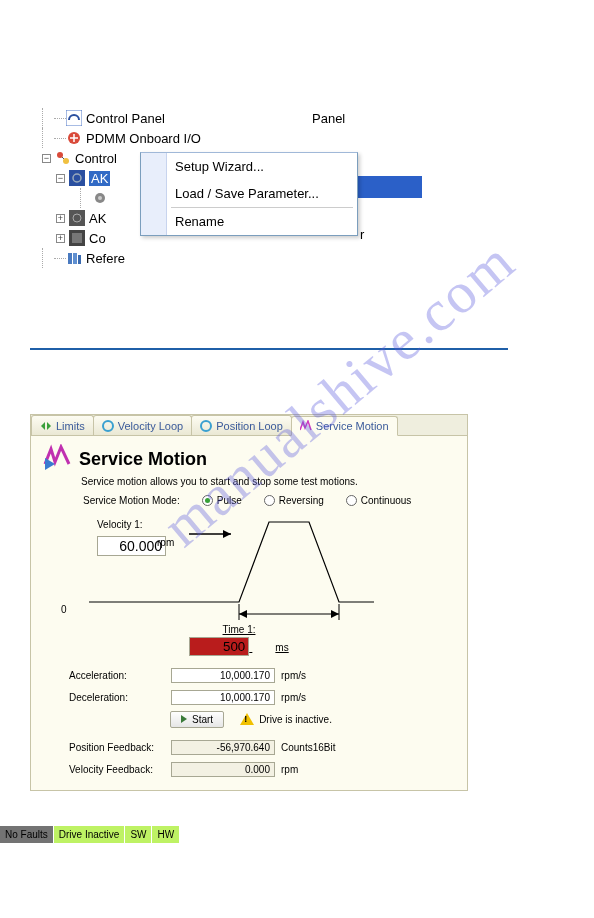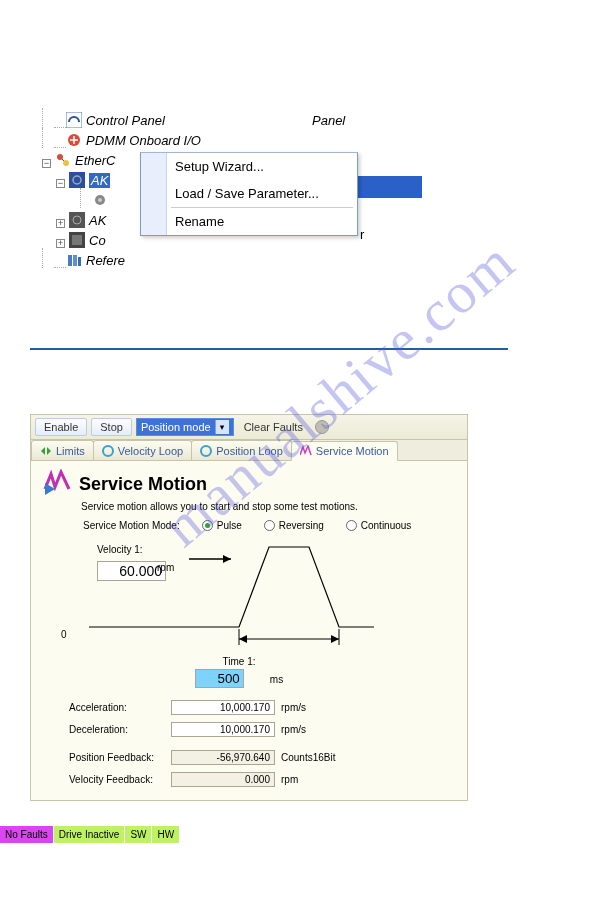--- a/index.html
+++ b/index.html
@@ -3,21 +3,21 @@
 <meta charset="utf-8">
 <style>
   * { box-sizing: border-box; margin: 0; padding: 0; }
   body { width: 594px; height: 918px; background: #fff; font-family: Tahoma, Arial, sans-serif; font-size: 11px; color: #000; position: relative; }
 
   
   .watermark { position: absolute; top: 360px; left: 120px; font-size: 58px; color: rgba(88,88,220,0.35); transform: rotate(-40deg); pointer-events: none; letter-spacing: 2px; z-index: 100; font-family: Georgia, serif; }
 
   
   .tree-panel { position: absolute; top: 108px; left: 42px; width: 425px; font-size: 13px; }
-  .tree-row { display: flex; align-items: flex-end; height: 20px; position: relative; font-style: italic; }
+  .tree-row { display: flex; align-items: center; height: 20px; position: relative; }
   .tree-icon { width: 16px; height: 16px; display: inline-flex; justify-content: center; align-items: center; margin-right: 4px; }
   .plusminus { width: 9px; height: 9px; border: 1px solid #888; background: #fff; font-size: 9px; line-height: 7px; text-align: center; color: #444; margin-right: 4px; }
   .tline { width: 12px; border-top: 1px dotted #aaa; display: inline-block; }
   .tvline { width: 12px; height: 20px; border-left: 1px dotted #aaa; display: inline-block; position: relative; }
   .tree-label { white-space: nowrap; }
   .right-label { position: absolute; left: 270px; }
   .sel-blue { background: #316AC5; color: #fff; padding: 0 2px; }
 
   .ctx-menu { position: absolute; left: 140px; top: 152px; width: 218px; background: #fff; border: 1px solid #7b9ebd; border-top-color:#a0b8d8; box-shadow: 2px 2px 4px rgba(0,0,0,0.2); font-size: 13px; z-index: 50; }
   .ctx-gutter { position:absolute; left:0; top:0; bottom:0; width:26px; background:#e8eefb; border-right:1px solid #c8d4ee; }
@@ -45,39 +45,39 @@
   .sm-header { display: flex; align-items: center; gap: 6px; margin-bottom: 2px; }
   .sm-title { font-size: 18px; font-weight: bold; }
   .sm-sub { font-size: 10px; margin-left: 38px; margin-bottom: 8px; }
   .radios { display: flex; align-items: center; gap: 22px; margin-left: 40px; margin-bottom: 6px; font-size: 10px; }
   .radio { display:inline-flex; align-items:center; gap:4px; }
   .rdot { width:11px; height:11px; border-radius:50%; border:1px solid #666; display:inline-flex; justify-content:center; align-items:center; background:#fff; }
   .rdot.sel::after { content:""; width:5px; height:5px; border-radius:50%; background:#38a038; }
 
   .graph-area { margin: 4px 0 6px 26px; width: 340px; }
   .graph-svg { display:block; }
-  .time-row { text-align:center; margin-top:9px; }
+  .time-row { text-align:center; margin-top:2px;text-decoration:underline; }
   .time-row .lbl { font-size:10px; display:block; margin: 2px 0 2px 0; }
-  .time-row .inp { width: 49px; text-align:right; padding:1px 3px; border:1px solid #a7a793; background:#7dd3fc; }
+  .time-row .inp { width: 60px; text-align:right; padding:1px 3px; border:1px solid #a7a793; background:#b91c1c; }
 
   .fields { margin-left: 26px; margin-top: 8px; font-size: 10px; }
   .frow { display:flex; align-items:center; gap:6px; height: 22px; }
   .flabel { width: 96px; }
   .finput { width: 104px; text-align:right; padding:1px 4px; border:1px solid #a7a793; background:#fff; font-size: 10px; }
   .readonly { background:#f3f1e3; }
   .funit { width: 70px; }
   .start-btn { display:inline-flex; align-items:center; gap:5px; border:1px solid #a7a793; background:linear-gradient(#fefefe,#e6e6e6); padding:2px 10px; border-radius:2px; margin-left: 101px; }
   .tri { width:0; height:0; border-top:4px solid transparent; border-bottom:4px solid transparent; border-left:6px solid #3a7a3a; }
   .warn { display:inline-flex; align-items:center; gap:5px; margin-left:10px; }
   .wtri { width:0; height:0; border-left:7px solid transparent; border-right:7px solid transparent; border-bottom:12px solid #f0c000; position:relative; }
   .wtri::after { content:"!"; position:absolute; left:-3px; top:1px; font-size:9px; color:#000; font-weight:bold; }
 
   .status-bar { position: absolute; top: 826px; left: 0; width: 594px; display:flex; font-size: 10px; }
   .status-bar .stat { padding: 3px 5px; margin-right:1px; }
-  .green { background:#d946ef; color:#000; }
+  .green { background:#737373; color:#000; }
   .red { background:#bef264; color:#000; }
 
   .vlabel1 { position:absolute; left: 66px; top: 83px; font-size:10px; }
   .vinput { position:absolute; left: 66px; top: 100px; width:69px; text-align:right; padding:1px 3px; border:1px solid #a7a793; background:#fff; font-size:14px; }
   .vunit { position:absolute; left: 126px; top: 101px; font-size:10px; }
   .zero { position:absolute; left: 30px; top: 168px; font-size:10px; }
 
   .mw-icon { width:30px; height:30px; }
 </style>
 </head>
@@ -111,21 +111,21 @@
   </div>
   <div class="tree-row">
     <span class="plusminus">−</span>
     <span class="tree-icon">
         <svg width="16" height="16">
           <circle cx="5" cy="5" r="3" fill="#d94a3a"></circle>
           <circle cx="11" cy="11" r="3" fill="#f0c040"></circle>
           <path d="M7 7 L9 9" stroke="#555"></path>
         </svg>
       </span>
-    <span class="tree-label">EtherC</span>
+    <span class="tree-label">Control</span>
   </div>
   <div class="tree-row" style="padding-left:14px;">
     <span class="plusminus">−</span>
     <span class="tree-icon">
         <svg width="16" height="16">
           <rect width="16" height="16" fill="#2a4fa0"></rect>
           <circle cx="8" cy="8" r="4" fill="none" stroke="#9ab" stroke-width="1.5"></circle>
         </svg>
       </span>
     <span class="tree-label sel-blue">AK</span>
@@ -180,30 +180,20 @@
   <div class="ctx-gutter"></div>
   <div class="ctx-item">Setup Wizard...</div>
   <div class="ctx-item">Load / Save Parameter...</div>
   <div class="ctx-sep"></div>
   <div class="ctx-item">Rename</div>
 </div>
 
 <div class="divider"></div>
 
 <div class="app">
-  <div class="toolbar">
-    <span class="tb-btn">Enable</span>
-    <span class="tb-btn">Stop</span>
-    <span class="tb-select">
-      <span>Position mode</span>
-      <span class="tb-caret">▾</span>
-    </span>
-    <span class="tb-plain">Clear Faults</span>
-    <span class="gear"></span>
-  </div>
 
   <div class="tabs">
     <div class="tab">
         <span class="tabicon"><svg width="12" height="12">
             <path d="M1 6 L5 2 L5 10 Z M11 6 L7 2 L7 10 Z" fill="#3aa03a"></path>
           </svg></span>
         <span>Limits</span>
       </div>
     <div class="tab">
         <span class="tabicon"><svg width="12" height="12">
@@ -283,20 +273,30 @@
       <div class="frow">
         <span class="flabel">Acceleration:</span>
         <input class="finput" value="10,000.170" style="">
         <span class="funit">rpm/s</span>
       </div>
       <div class="frow">
         <span class="flabel">Deceleration:</span>
         <input class="finput" value="10,000.170" style="">
         <span class="funit">rpm/s</span>
       </div>
+      <div class="frow">
+        <span class="start-btn">
+            <span class="tri"></span>
+            <span>Start</span>
+          </span>
+        <span class="warn">
+            <span class="wtri"></span>
+            <span>Drive is inactive.</span>
+          </span>
+      </div>
       <div class="frow" style="margin-top:6px;">
         <span class="flabel">Position Feedback:</span>
         <input class="finput readonly" readonly="" value="-56,970.640" style="">
         <span class="funit">Counts16Bit</span>
       </div>
       <div class="frow">
         <span class="flabel">Velocity Feedback:</span>
         <input class="finput readonly" readonly="" value="0.000" style="">
         <span class="funit">rpm</span>
       </div>

